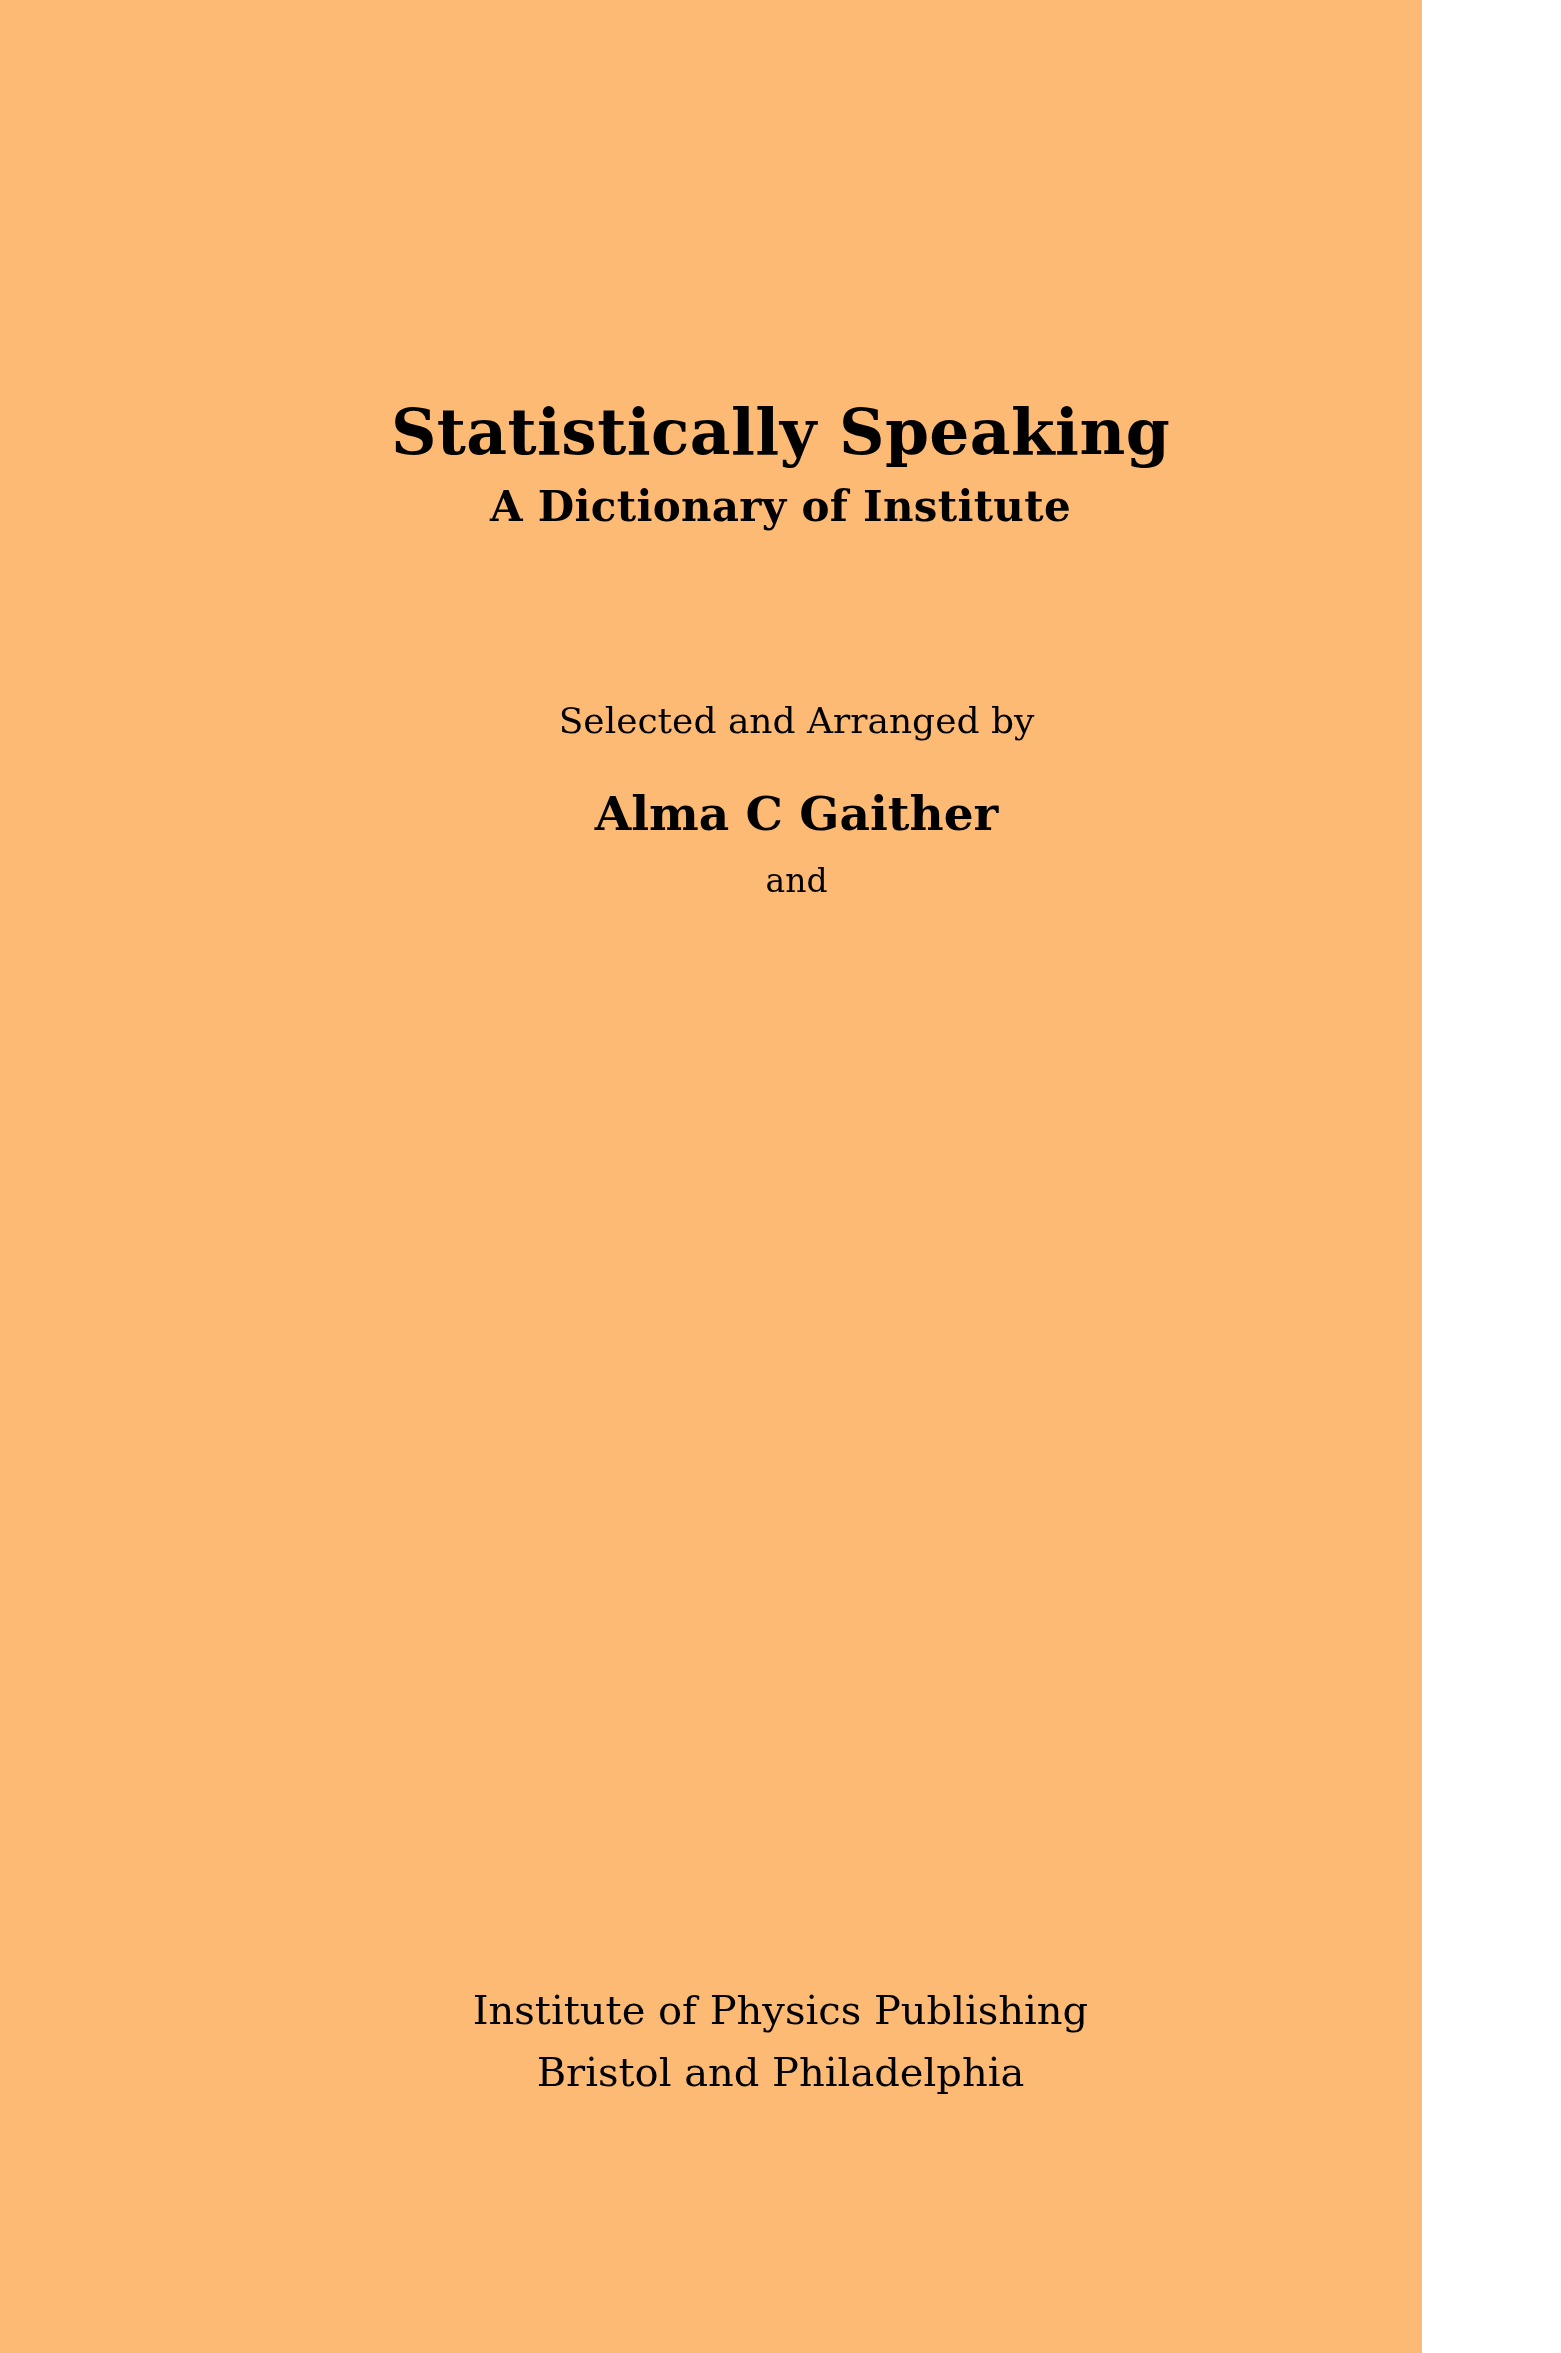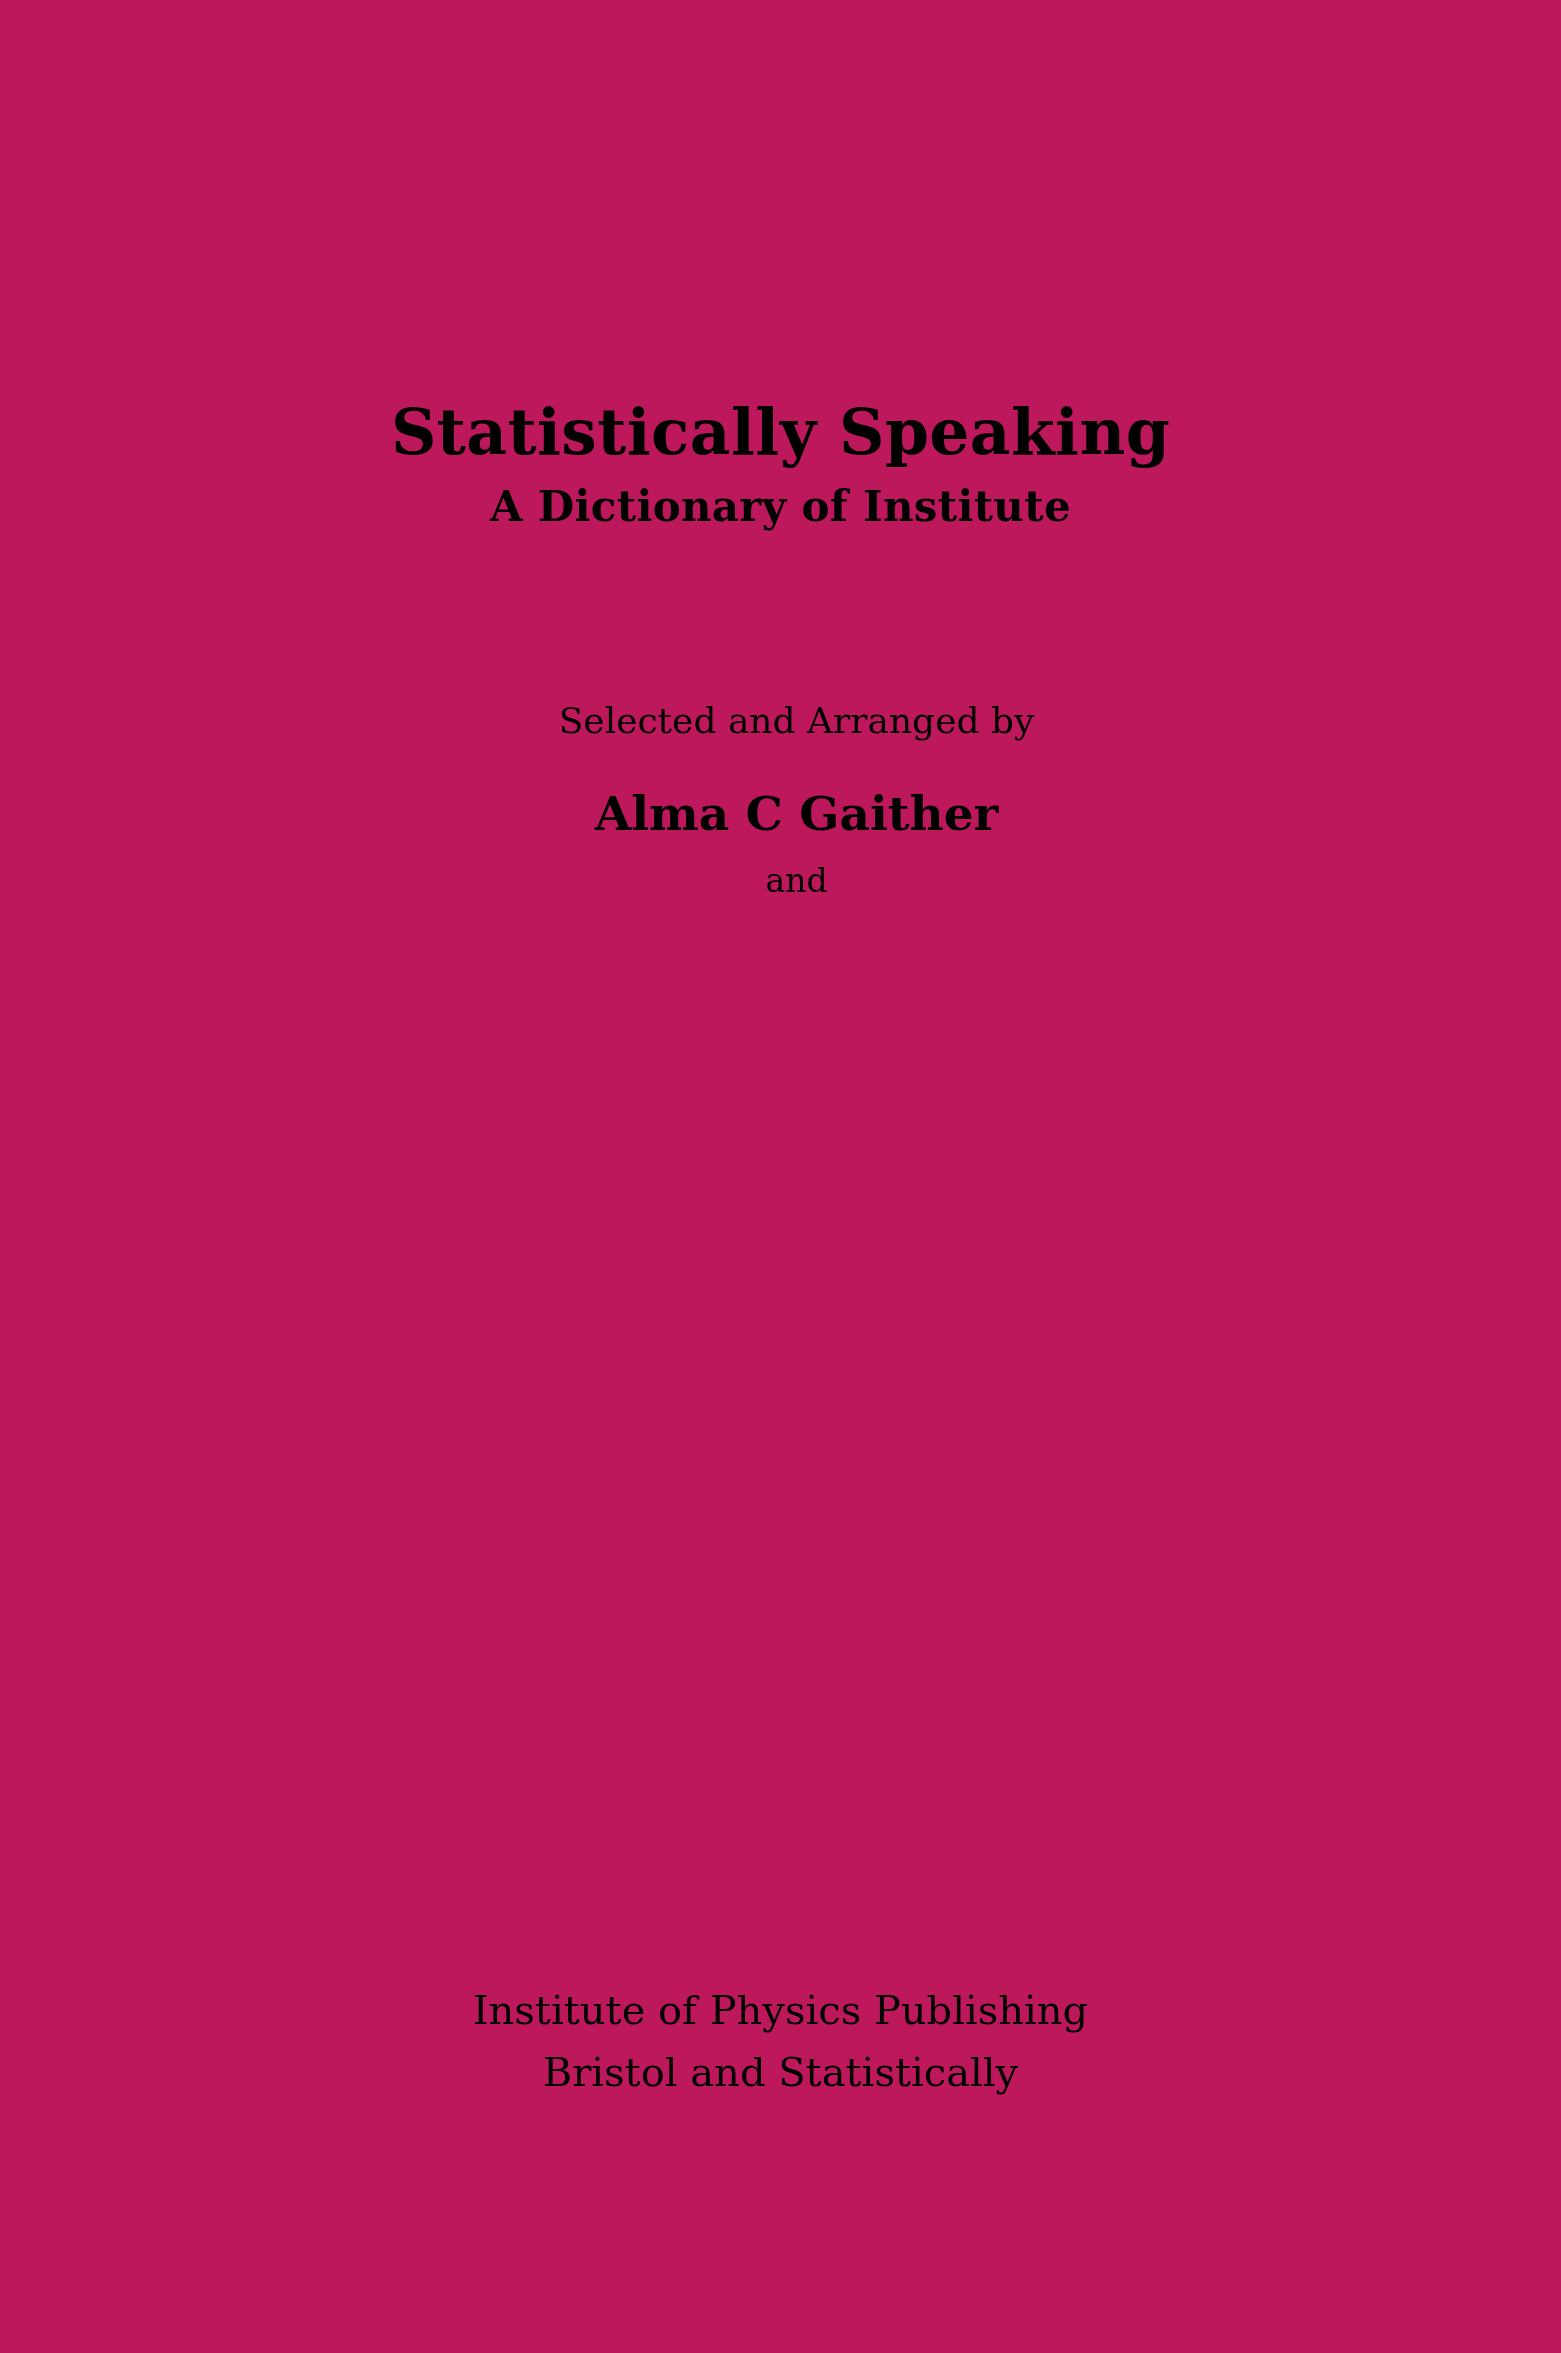--- a/index.html
+++ b/index.html
@@ -9,23 +9,23 @@
   }
   body {
     width: 1561px;
     height: 2354px;
     font-family: "DejaVu Serif", serif;
     color: #000000;
     overflow: hidden;
   }
   .page {
     position: relative;
-    width: 1561px;
+    width: 1422px;
     height: 2354px;
-    background: #be185d;
+    background: #fdba74;
     box-sizing: border-box;
   }
   .title-block {
     position: absolute;
     left: 0;
     top: 398px;
     width: 1561px;
     text-align: center;
   }
   .book-title {
@@ -113,17 +113,17 @@
   </div>
 
   <div class="byline-block">
     <p class="selected-by">Selected and Arranged by</p>
     <p class="author-one">Alma C Gaither</p>
     <p class="conjunction">and</p>
   </div>
 
   <div class="publisher-block">
     <p class="publisher-name">Institute of Physics Publishing</p>
-    <p class="publisher-cities">Bristol and Statistically</p>
+    <p class="publisher-cities">Bristol and Philadelphia</p>
   </div>
 
 </div>
 
 
 </body></html>

